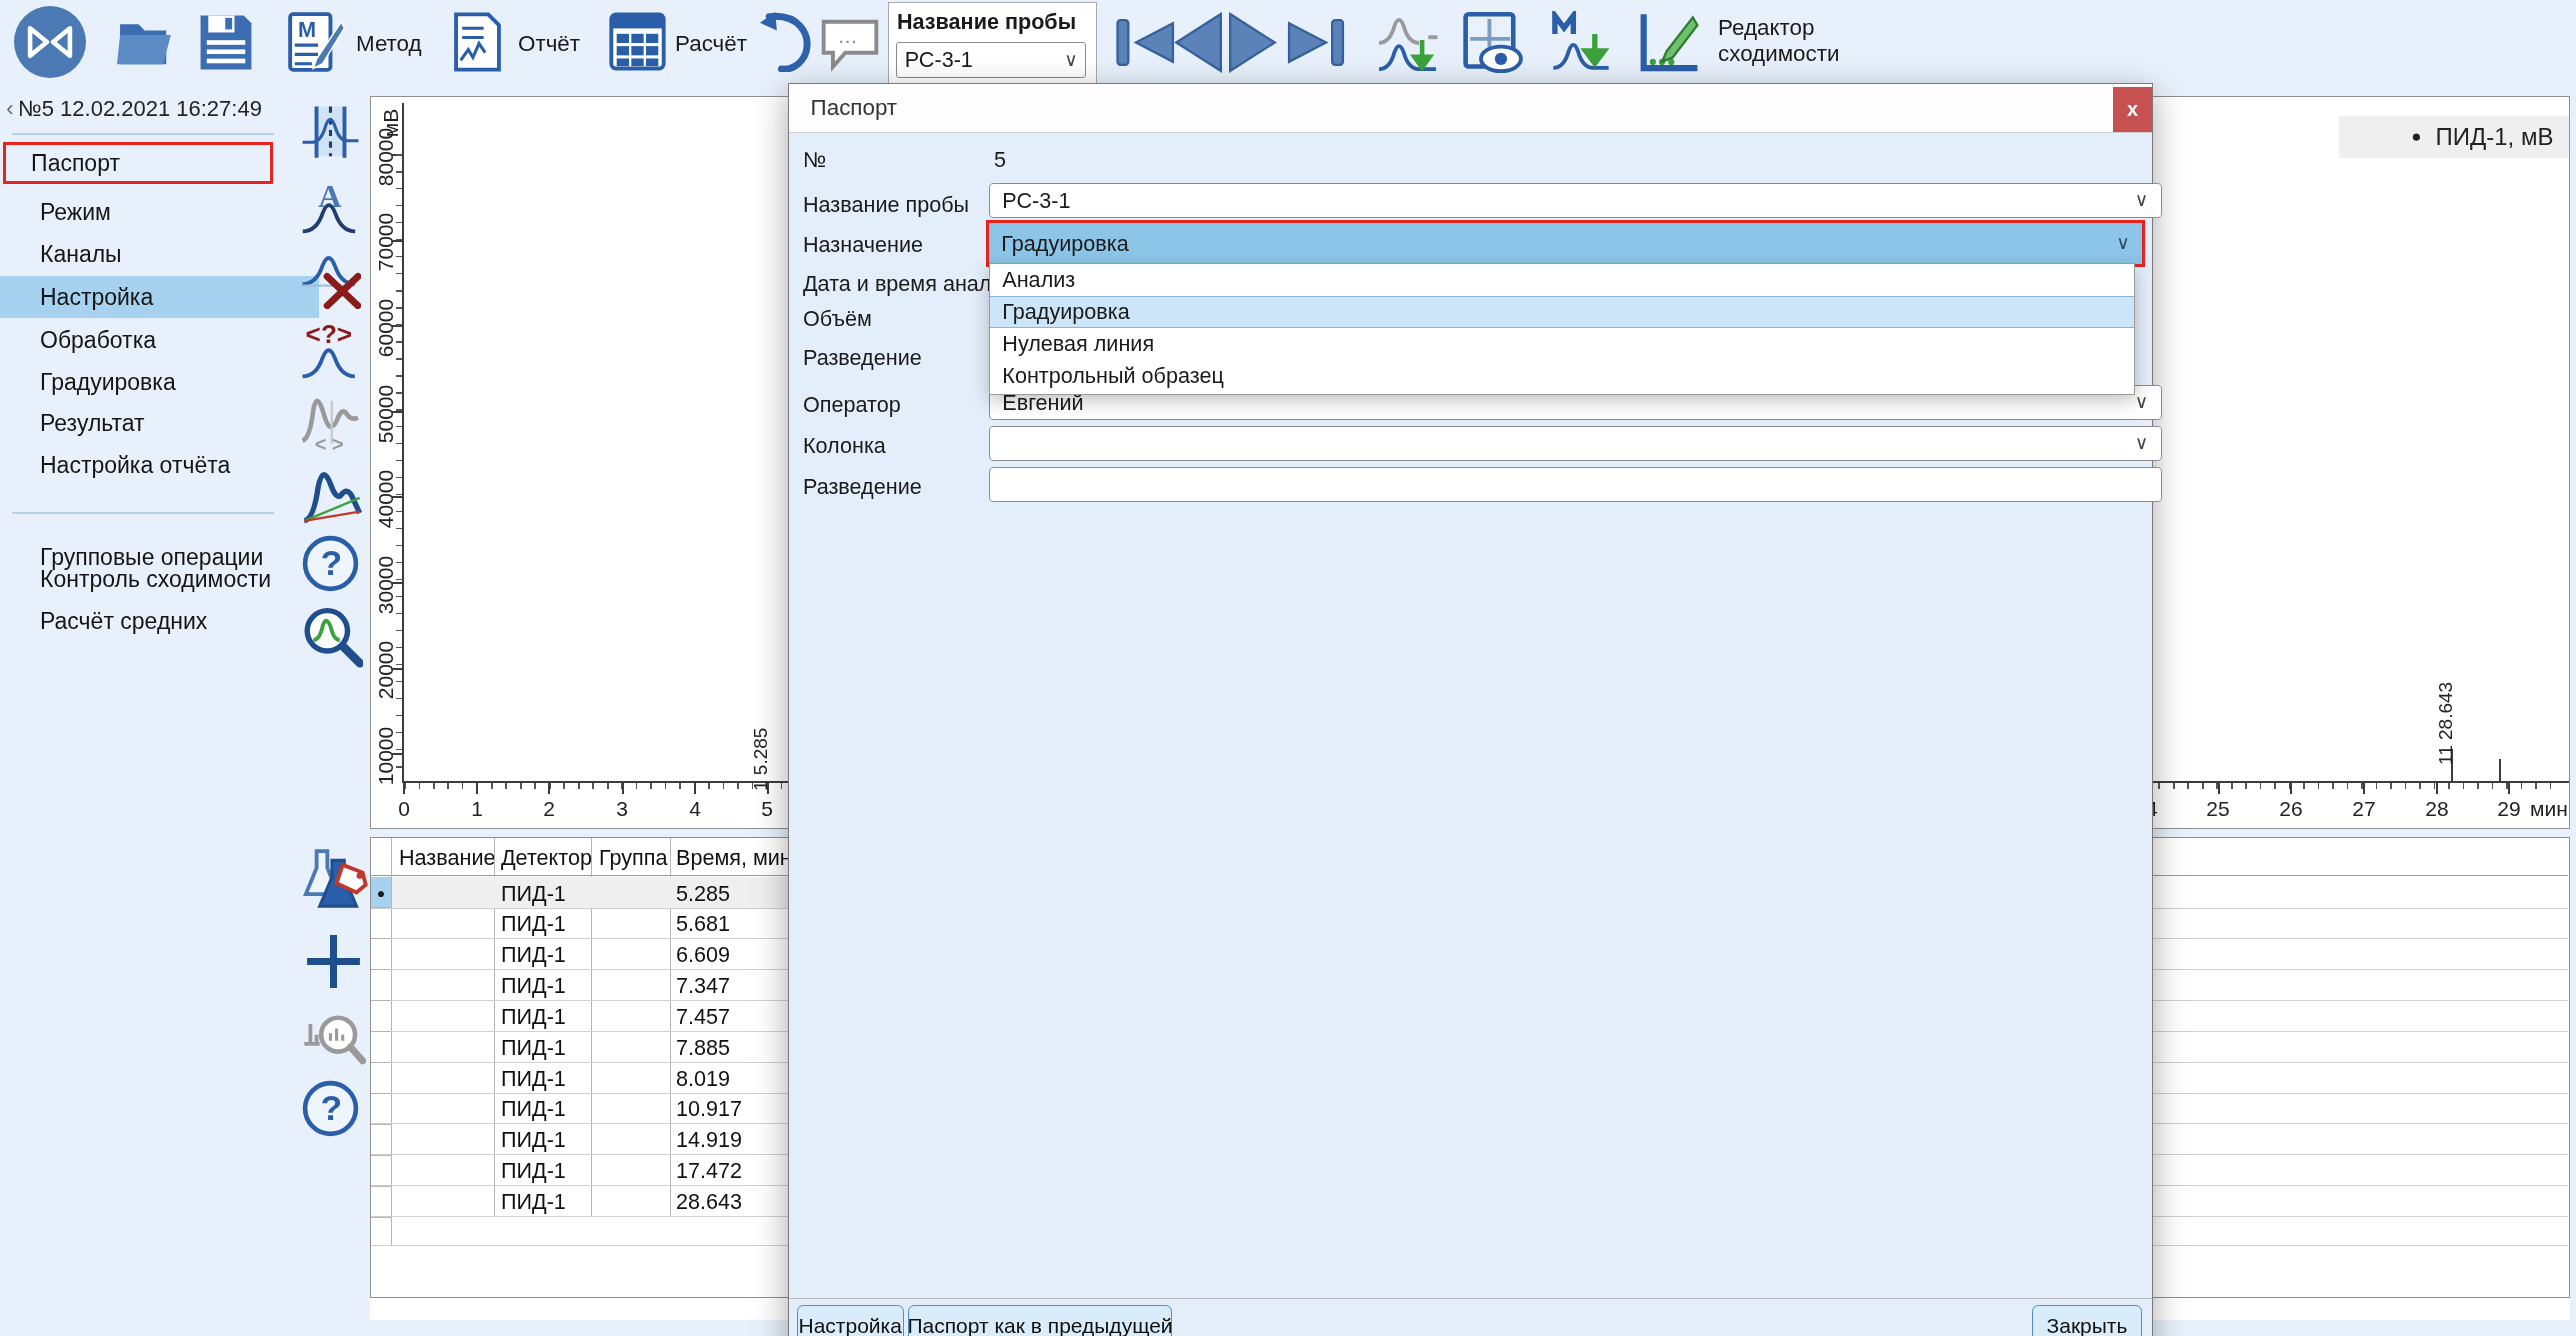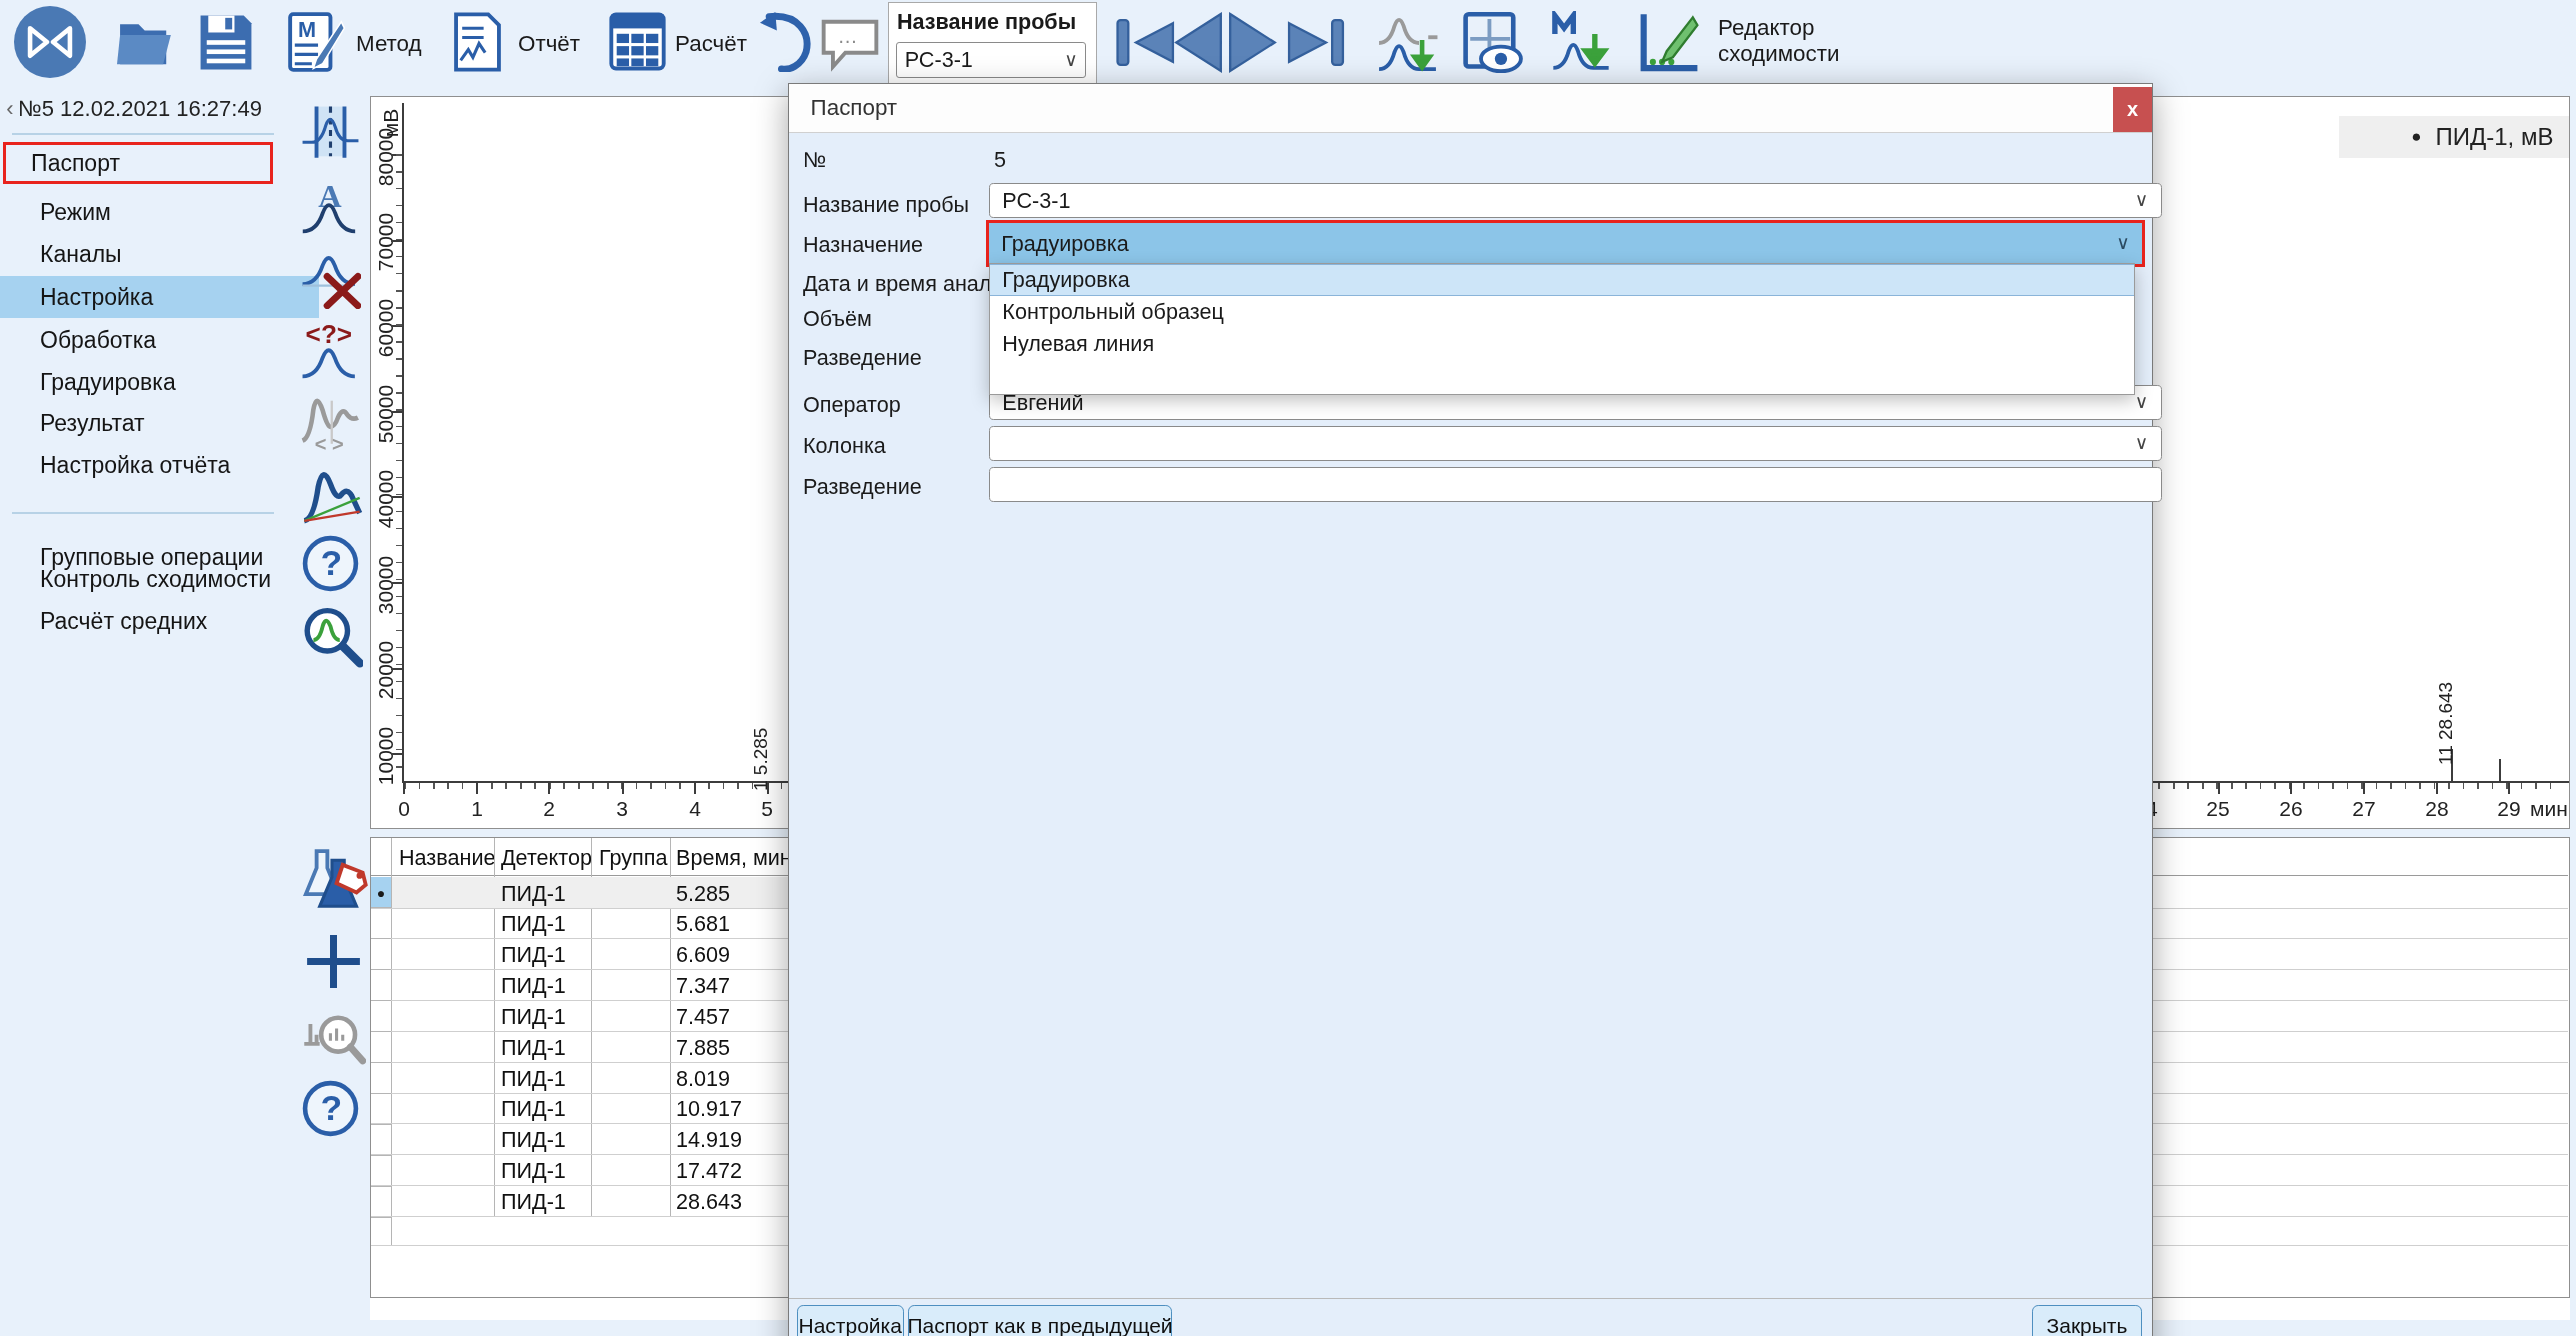--- a/index.html
+++ b/index.html
@@ -496,28 +496,31 @@
   <div class="abs f-label" style="left:14px;top:222px">Объём</div>
   <div class="abs f-label" style="left:14px;top:261px">Разведение</div>
 
   <div class="abs f-label" style="left:14px;top:308px">Оператор</div>
   <div class="abs combo" style="left:200px;top:301px;width:1146px;height:33px;z-index:1">
     <span>Евгений</span>
     <span class="chev">∨</span>
   </div>
 
   <div class="abs ddl" style="left:200px;top:179px;width:1144px;height:130px;z-index:5">
+    <div class="ddl-item">
+        <span>Анализ</span>
+      </div>
     <div class="ddl-item ddl-hl">
         <span>Градуировка</span>
       </div>
     <div class="ddl-item">
-        <span>Контрольный образец</span>
+        <span>Нулевая линия</span>
       </div>
     <div class="ddl-item">
-        <span>Нулевая линия</span>
+        <span>Контрольный образец</span>
       </div>
   </div>
 
   <div class="abs f-label" style="left:14px;top:349px">Колонка</div>
   <div class="abs combo" style="left:200px;top:342px;width:1146px;height:33px">
     <span></span>
     <span class="chev">∨</span>
   </div>
 
   <div class="abs f-label" style="left:14px;top:390px">Разведение</div>

